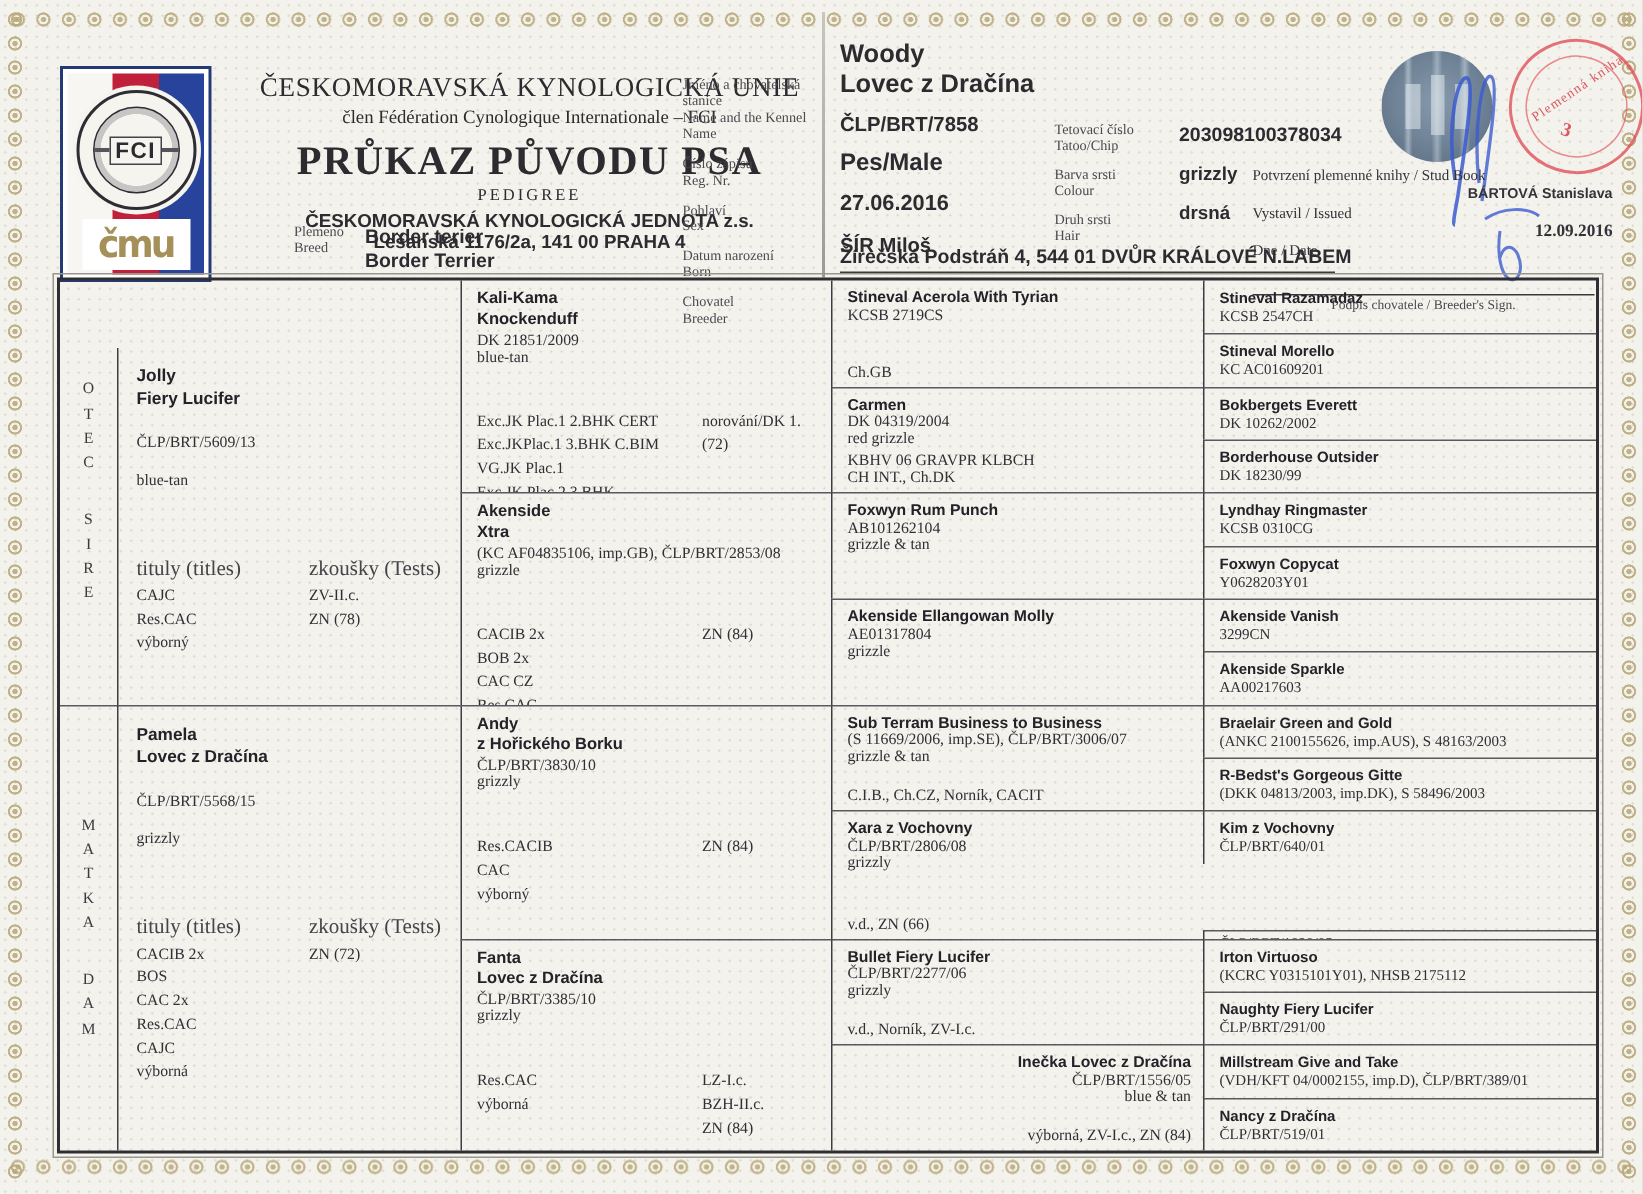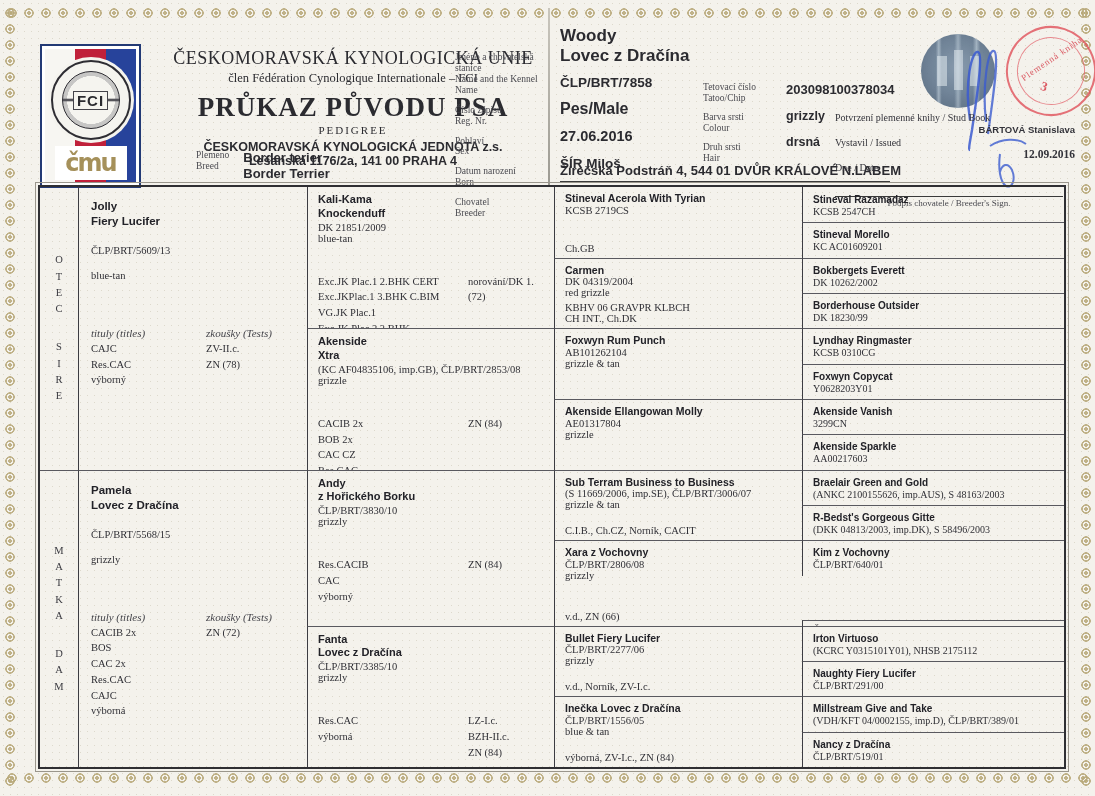--- a/index.html
+++ b/index.html
@@ -107,21 +107,21 @@
   .gen1 .areg{margin-top:16px;}
   .gen1 .acolor{margin-top:14px;}
   .gen1 .t-block{margin-top:46px;}
   .gen2{padding:6px 8px 5px 10px;}
   .gen2 .aname{font-size:11px;line-height:1.25;}
   .gen2 .areg{margin-top:1px;}
   .gen2 .t-block{margin-top:30px;}
   .t-block{display:flex;}
   .t-left{flex:0 0 115px;}
   .gen2 .t-left{flex:0 0 150px;}
-  .t-hdr{font-size:11px;font-style:italic;color:#44444a;margin-bottom:2px;}
+  .t-hdr{font-size:14px;color:#44444a;margin-bottom:2px;}
   .atitle,.atest{line-height:1.5;}
   .gen3{padding:5px 8px 4px 10px;}
   .gen3 .aname{font-size:10.5px;line-height:1.2;}
   .gen3 .spacer{flex:1;}
   .gen4{padding:3px 8px 2px 10px;justify-content:center;}
   .gen4 .aname{font-size:10px;line-height:1.2;}
   .gen4 .areg{font-size:10px;}
 </style>
 </head>
 <body>
@@ -264,21 +264,21 @@
         <div class="vletter">M</div>
         <div class="vletter">A</div>
         <div class="vletter">T</div>
         <div class="vletter">K</div>
         <div class="vletter">A</div>
         <div class="vgap"></div>
         <div class="vletter">D</div>
         <div class="vletter">A</div>
         <div class="vletter">M</div>
       </div>
-      <div class="cell gen1 no-top" style="grid-area: 1 / 2 / span 8;">
+      <div class="cell gen1 no-top" style="grid-area: 1 / 2 / span 8; margin-top: 45px;">
         <div class="aname">Jolly</div>
         <div class="aname">Fiery Lucifer</div>
         <div class="areg">ČLP/BRT/5609/13</div>
         <div class="acolor">blue-tan</div>
         <div class="t-block">
           <div class="t-left">
             <div class="t-hdr">tituly (titles)</div>
             <div class="atitle">CAJC</div>
             <div class="atitle">Res.CAC</div>
             <div class="atitle">výborný</div>
@@ -418,21 +418,21 @@
         <div class="spacer"></div>
         <div class="aach">v.d., ZN (66)</div>
       </div>
       <div class="cell gen3" style="grid-area: 13 / 4 / span 2;">
         <div class="aname">Bullet Fiery Lucifer</div>
         <div class="areg">ČLP/BRT/2277/06</div>
         <div class="acolor">grizzly</div>
         <div class="spacer"></div>
         <div class="aach">v.d., Norník, ZV-I.c.</div>
       </div>
-      <div class="cell gen3" style="grid-area: 15 / 4 / span 2;">
+      <div class="cell gen3" style="grid-area: 15 / 4 / span 2; text-align: right;">
         <div class="aname">Inečka Lovec z Dračína</div>
         <div class="areg">ČLP/BRT/1556/05</div>
         <div class="acolor">blue &amp; tan</div>
         <div class="spacer"></div>
         <div class="aach">výborná, ZV-I.c., ZN (84)</div>
       </div>
       <div class="cell gen4 no-top" style="grid-area: 1 / 5 / span 1;">
         <div class="aname">Stineval Razamadaz</div>
         <div class="areg">KCSB 2547CH</div>
       </div>

